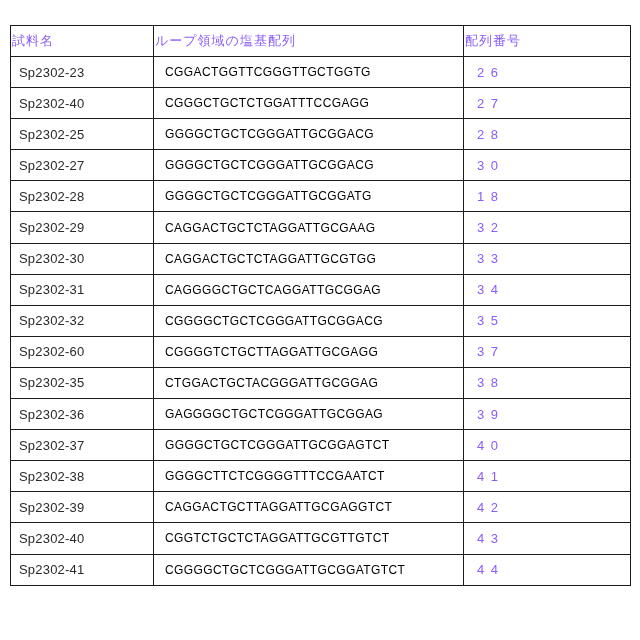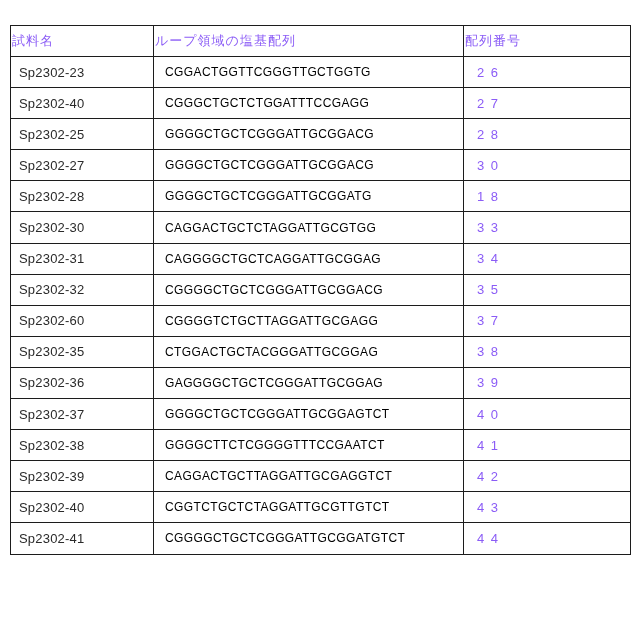--- a/index.html
+++ b/index.html
@@ -101,20 +101,25 @@
     <td class="col-seq">GGGGCTGCTCGGGATTGCGGACG</td>
     <td class="col-num">30</td>
   </tr>
 
   <tr>
     <td class="col-sample">Sp2302-28</td>
     <td class="col-seq">GGGGCTGCTCGGGATTGCGGATG</td>
     <td class="col-num">18</td>
   </tr>
 
+  <tr>
+    <td class="col-sample">Sp2302-29</td>
+    <td class="col-seq">CAGGACTGCTCTAGGATTGCGAAG</td>
+    <td class="col-num">32</td>
+  </tr>
 
   <tr>
     <td class="col-sample">Sp2302-30</td>
     <td class="col-seq">CAGGACTGCTCTAGGATTGCGTGG</td>
     <td class="col-num">33</td>
   </tr>
 
   <tr>
     <td class="col-sample">Sp2302-31</td>
     <td class="col-seq">CAGGGGCTGCTCAGGATTGCGGAG</td>

